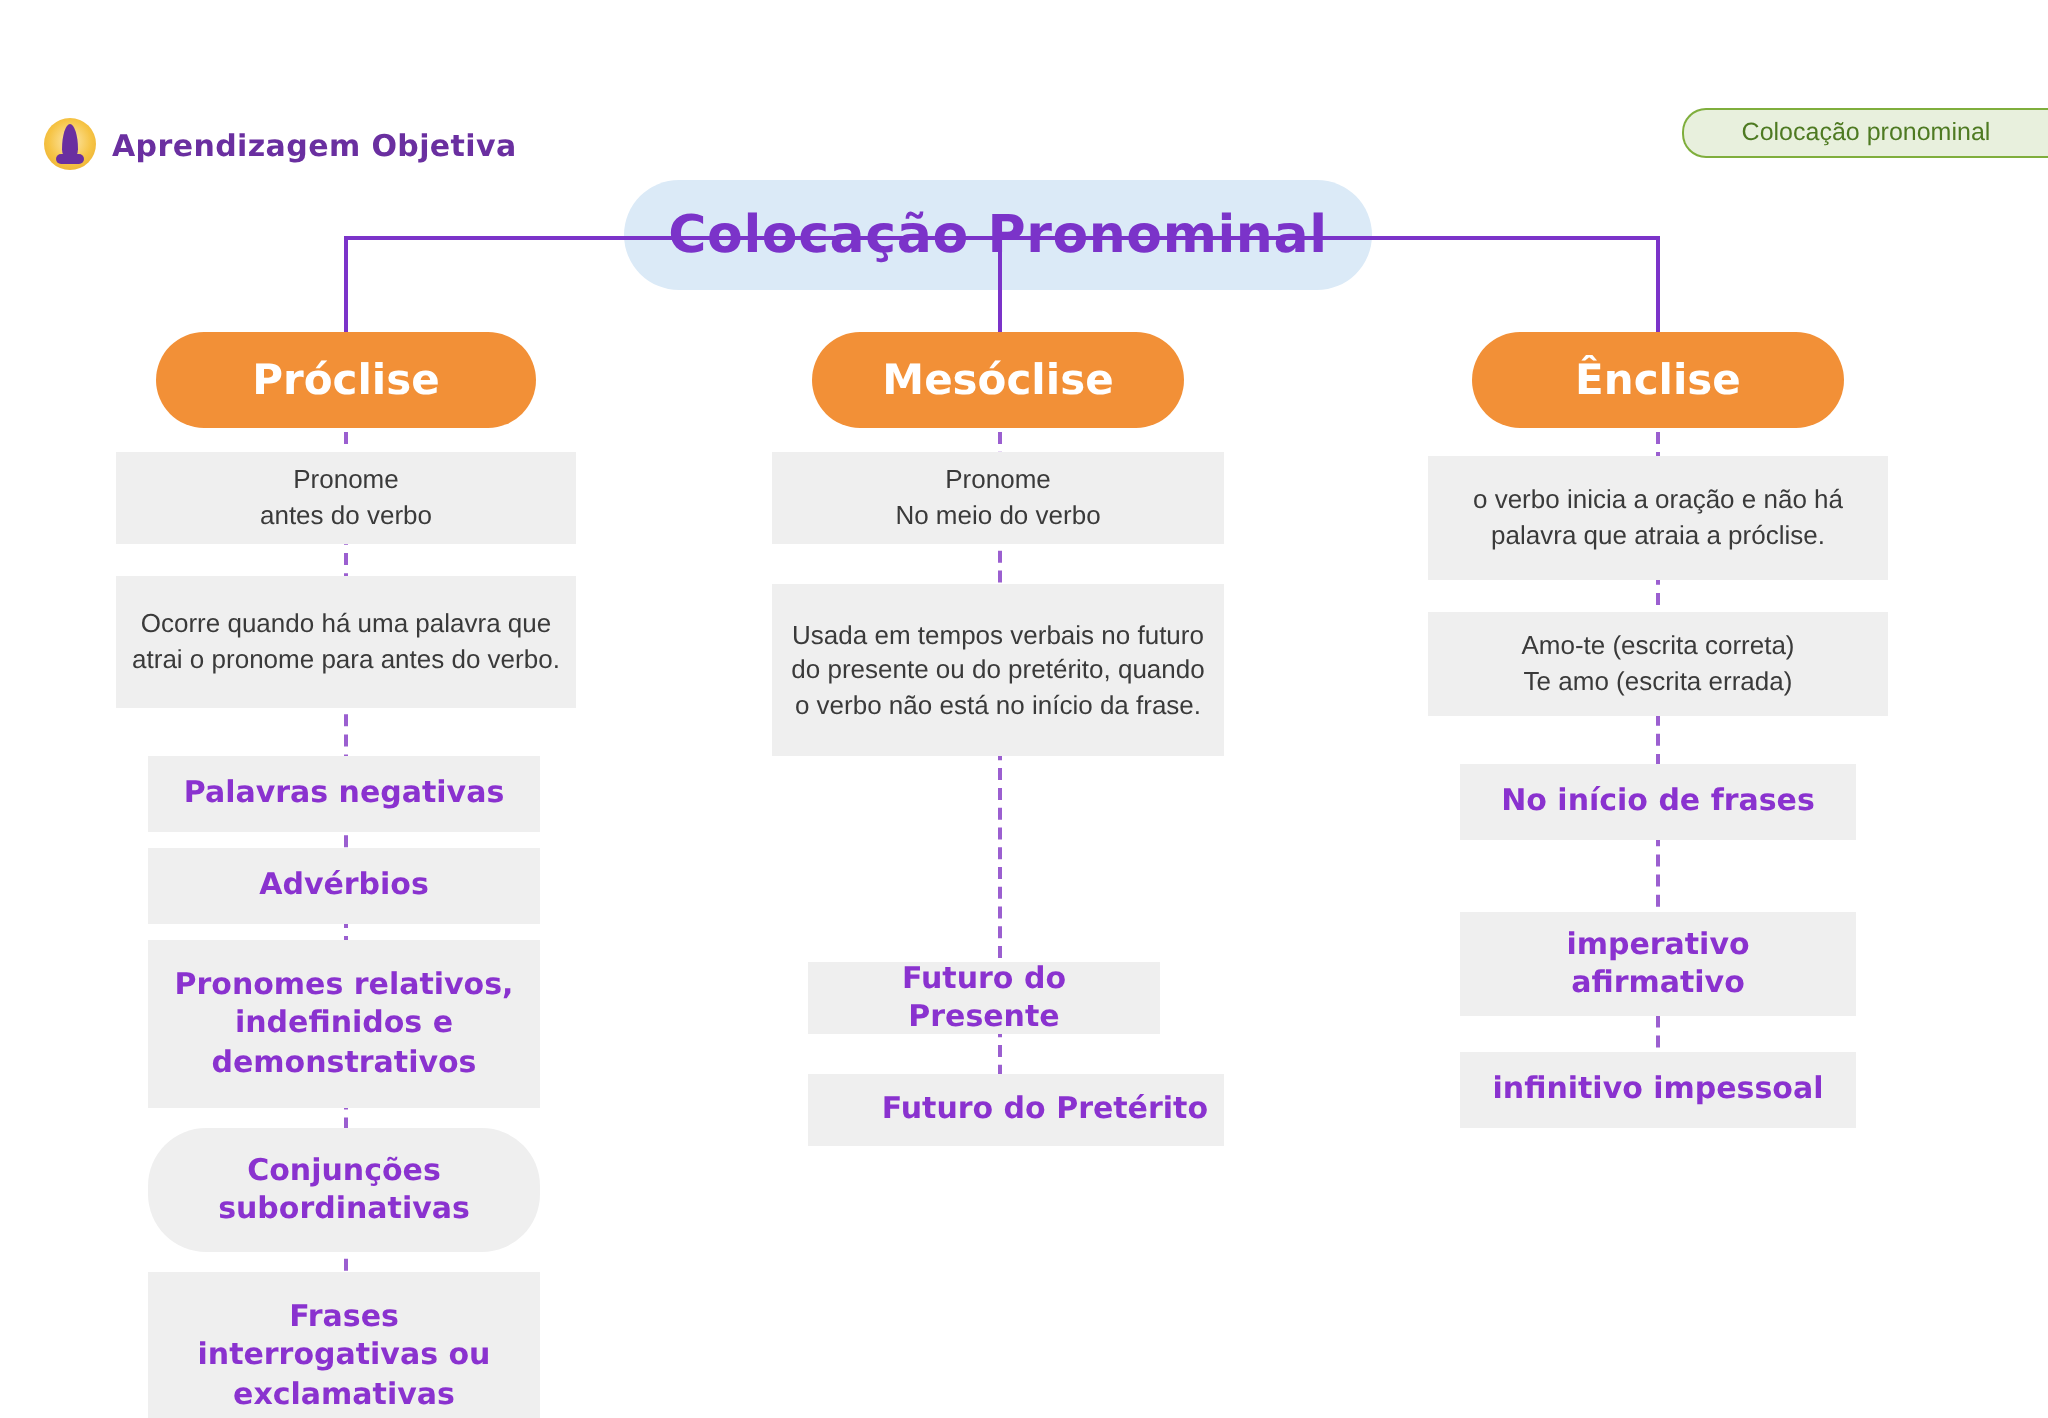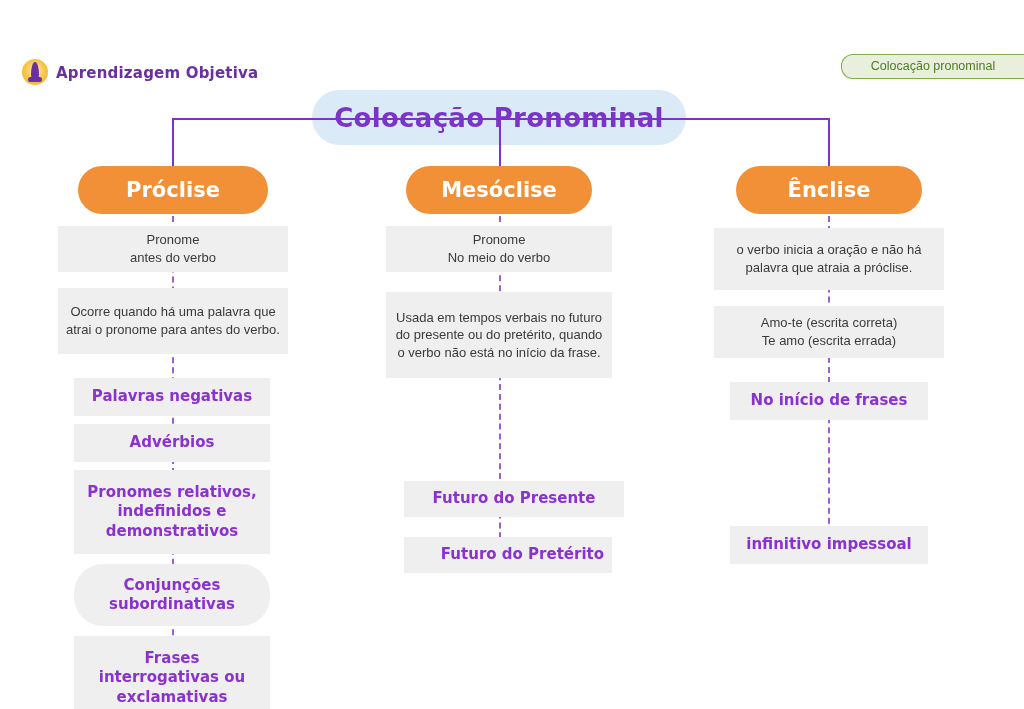--- a/index.html
+++ b/index.html
@@ -235,21 +235,21 @@
   <div class="head" style="left:406px; top:118px; width:186px;">Mesóclise</div>
 
   <div class="card" style="left:386px; top:178px; width:226px; height:46px;">
     <span>Pronome<br>No meio do verbo</span>
   </div>
 
   <div class="card" style="left:386px; top:244px; width:226px; height:86px;">
     <span>Usada em tempos verbais no futuro do presente ou do pretérito, quando o verbo não está no início da frase.</span>
   </div>
 
-  <div class="card purple" style="left:404px; top:433px; width:220px; height:36px;">
+  <div class="card purple" style="left:404px; top:433px; width:176px; height:36px;">
     <span>Futuro do Presente</span>
   </div>
 
   <div class="card purple" style="left:404px; top:489px; width:208px; height:36px;justify-content:flex-end;">
     <span>Futuro do Pretérito</span>
   </div>
 
   <div class="head" style="left:736px; top:118px; width:186px;">Ênclise</div>
 
   <div class="card" style="left:714px; top:258px; width:230px; height:52px;">
@@ -257,20 +257,23 @@
   </div>
 
   <div class="card" style="left:714px; top:180px; width:230px; height:62px;">
     <span>o verbo inicia a oração e não há palavra que atraia a próclise.</span>
   </div>
 
   <div class="card purple" style="left:730px; top:334px; width:198px; height:38px;">
     <span>No início de frases</span>
   </div>
 
+  <div class="card purple" style="left:730px; top:408px; width:198px; height:52px;">
+    <span>imperativo afirmativo</span>
+  </div>
 
   <div class="card purple" style="left:730px; top:478px; width:198px; height:38px;">
     <span>infinitivo impessoal</span>
   </div>
 
   <div class="page-num">16</div>
 
 </div>
 
 </body></html>

